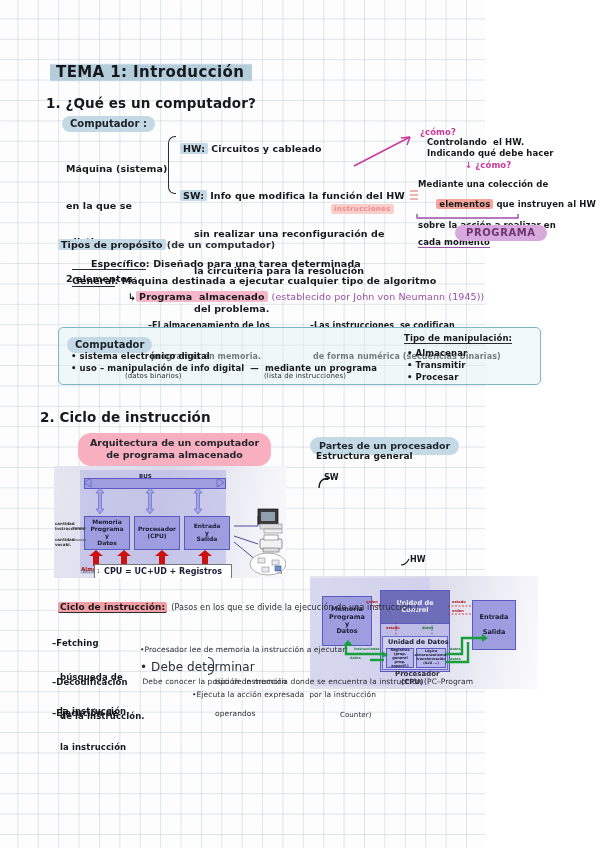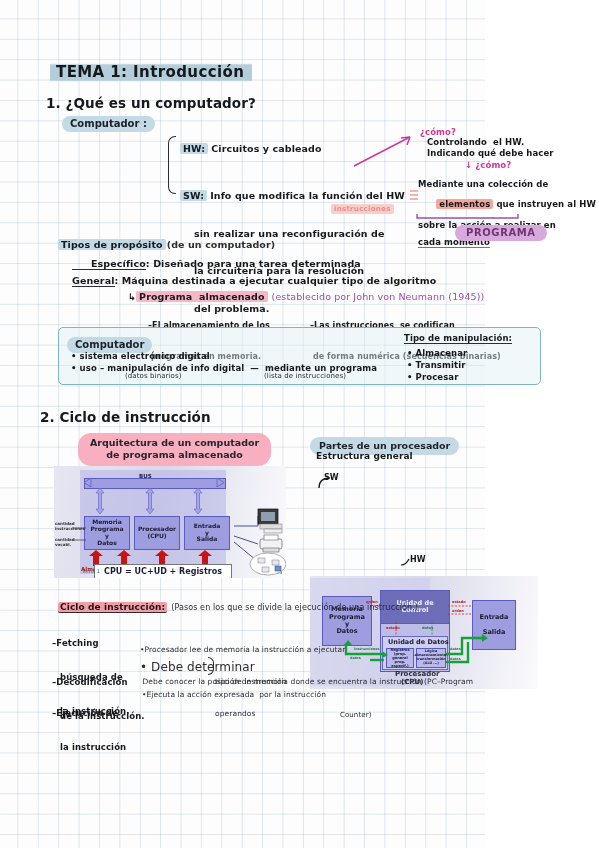--- a/index.html
+++ b/index.html
@@ -89,20 +89,26 @@
 <div id="page">
 
   <div class="abs hw h-title hl-blue-band" style="left:50px;top:62px;">TEMA 1: Introducción</div>
 
   <div class="abs hw h-sec" style="left:46px;top:96px;">1. ¿Qué es un computador?</div>
 
   <div class="abs" style="left:62px;top:112px;">
     <span class="chip-blue">Computador :</span>
   </div>
 
+  <div class="abs hw" style="left:66px;top:139px;font-size:9.5px;line-height:1.28;">
+    <div>Máquina (sistema)</div>
+    <div>en la que se</div>
+    <div style="padding-left:4px">distinguen</div>
+    <div>2 elementos</div>
+  </div>
 
   <div class="abs brace" style="left:168px;top:136px;width:7px;height:56px;"></div>
 
   <div class="abs" style="left:180px;top:137px;">
     <span class="hw" style="font-size:9.5px;"><span class="hl-blue">HW:</span><span style="margin-left:3px">Circuitos y cableado</span></span>
   </div>
 
   <div class="abs" style="left:180px;top:165px;">
     <div class="hw" style="font-size:9.5px;line-height:1.32;">
       <div><span class="hl-blue">SW:</span><span style="margin-left:3px">Info que modifica la función del HW</span></div>
@@ -386,15 +392,15 @@
   <div class="abs brace" style="left:208px;top:657px;width:5px;height:16px;border-radius:0 7px 7px 0;border-left:none;border-right:1.4px solid #2a2d33;"></div>
   <div class="abs hw light" style="left:215px;top:655px;font-size:7.5px;line-height:1.45;font-weight:400;">
     <div>tipo de instrucción</div>
     <div>operandos</div>
   </div>
 
   <div class="abs hw" style="left:52px;top:686px;font-size:8.5px;line-height:1.32;">
     <div>–Ejecución de</div>
     <div style="padding-left:8px">la instrucción</div>
   </div>
-  <div class="abs hw light" style="left:142px;top:691px;font-size:7.5px;font-weight:400;">•Ejecuta la acción expresada  por la instrucción</div>
+  <div class="abs hw light" style="left:148px;top:691px;font-size:7.5px;font-weight:400;padding-left:44px;">•Ejecuta la acción expresada  por la instrucción</div>
 
 </div>
 
 </body></html>

